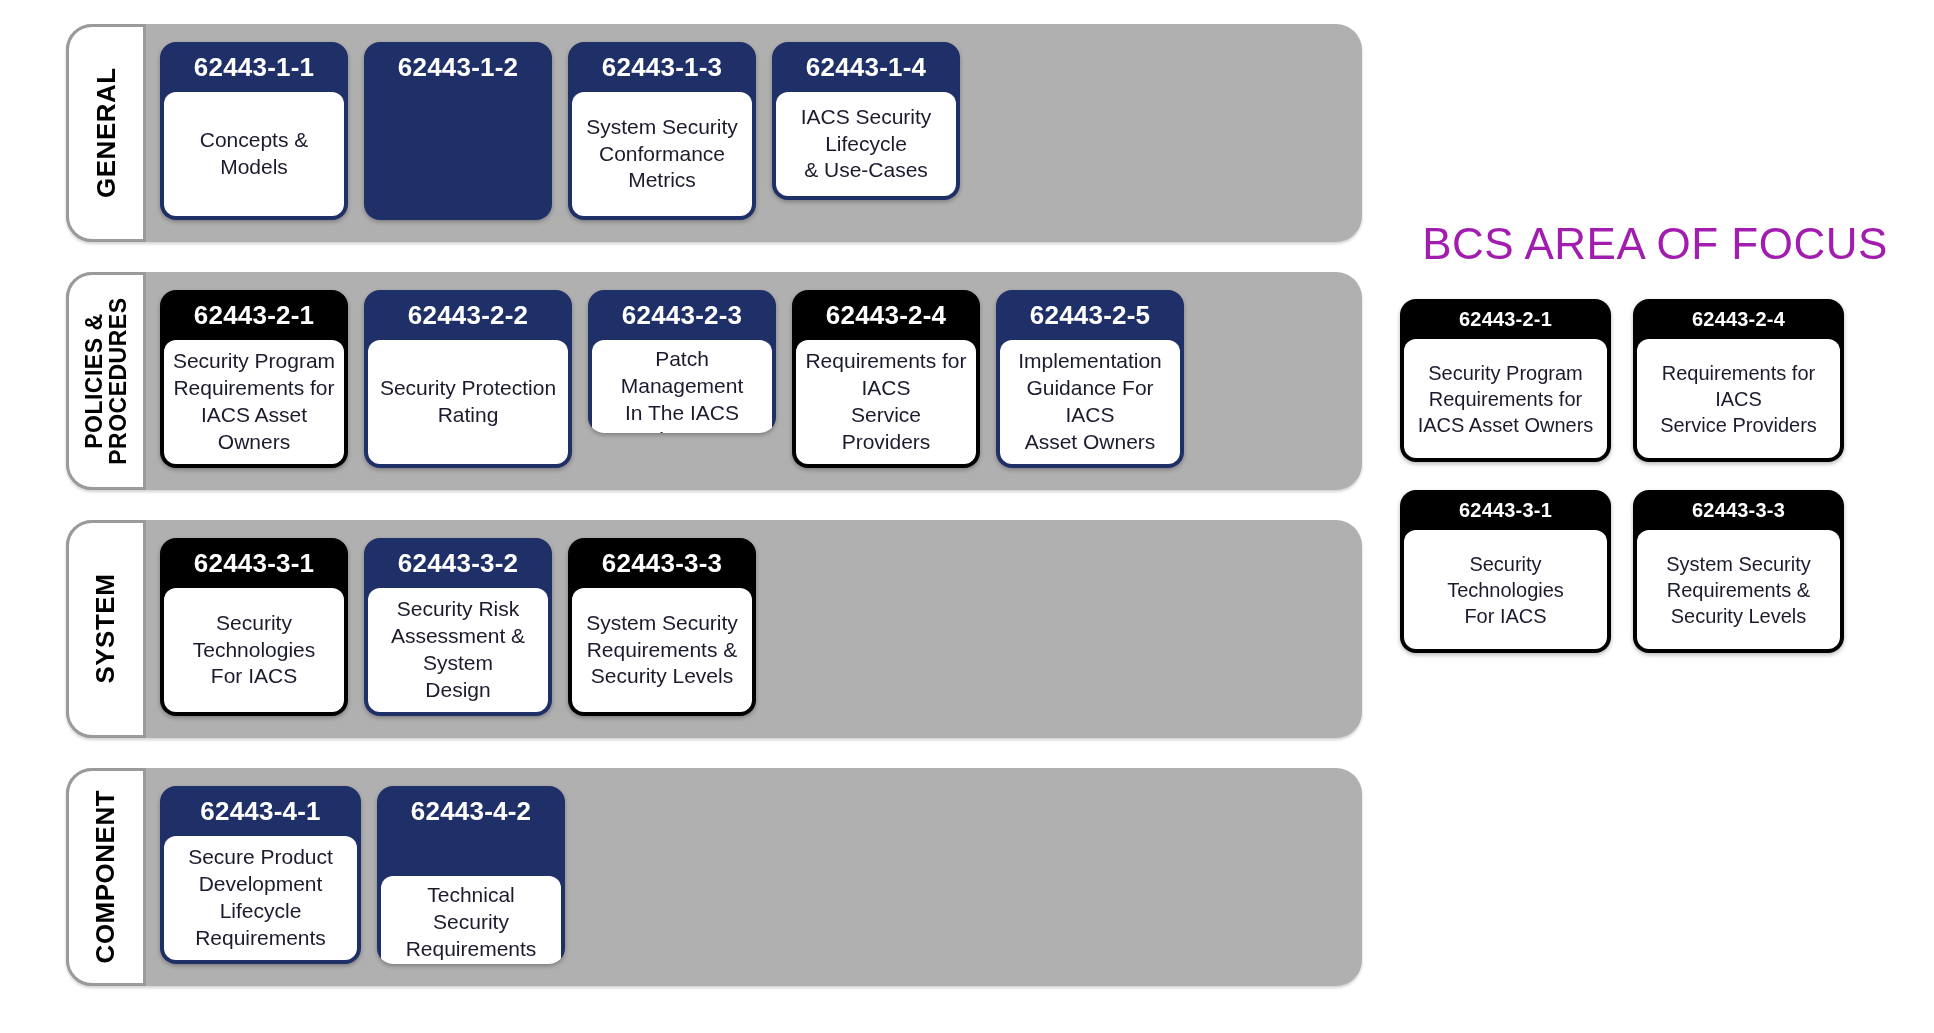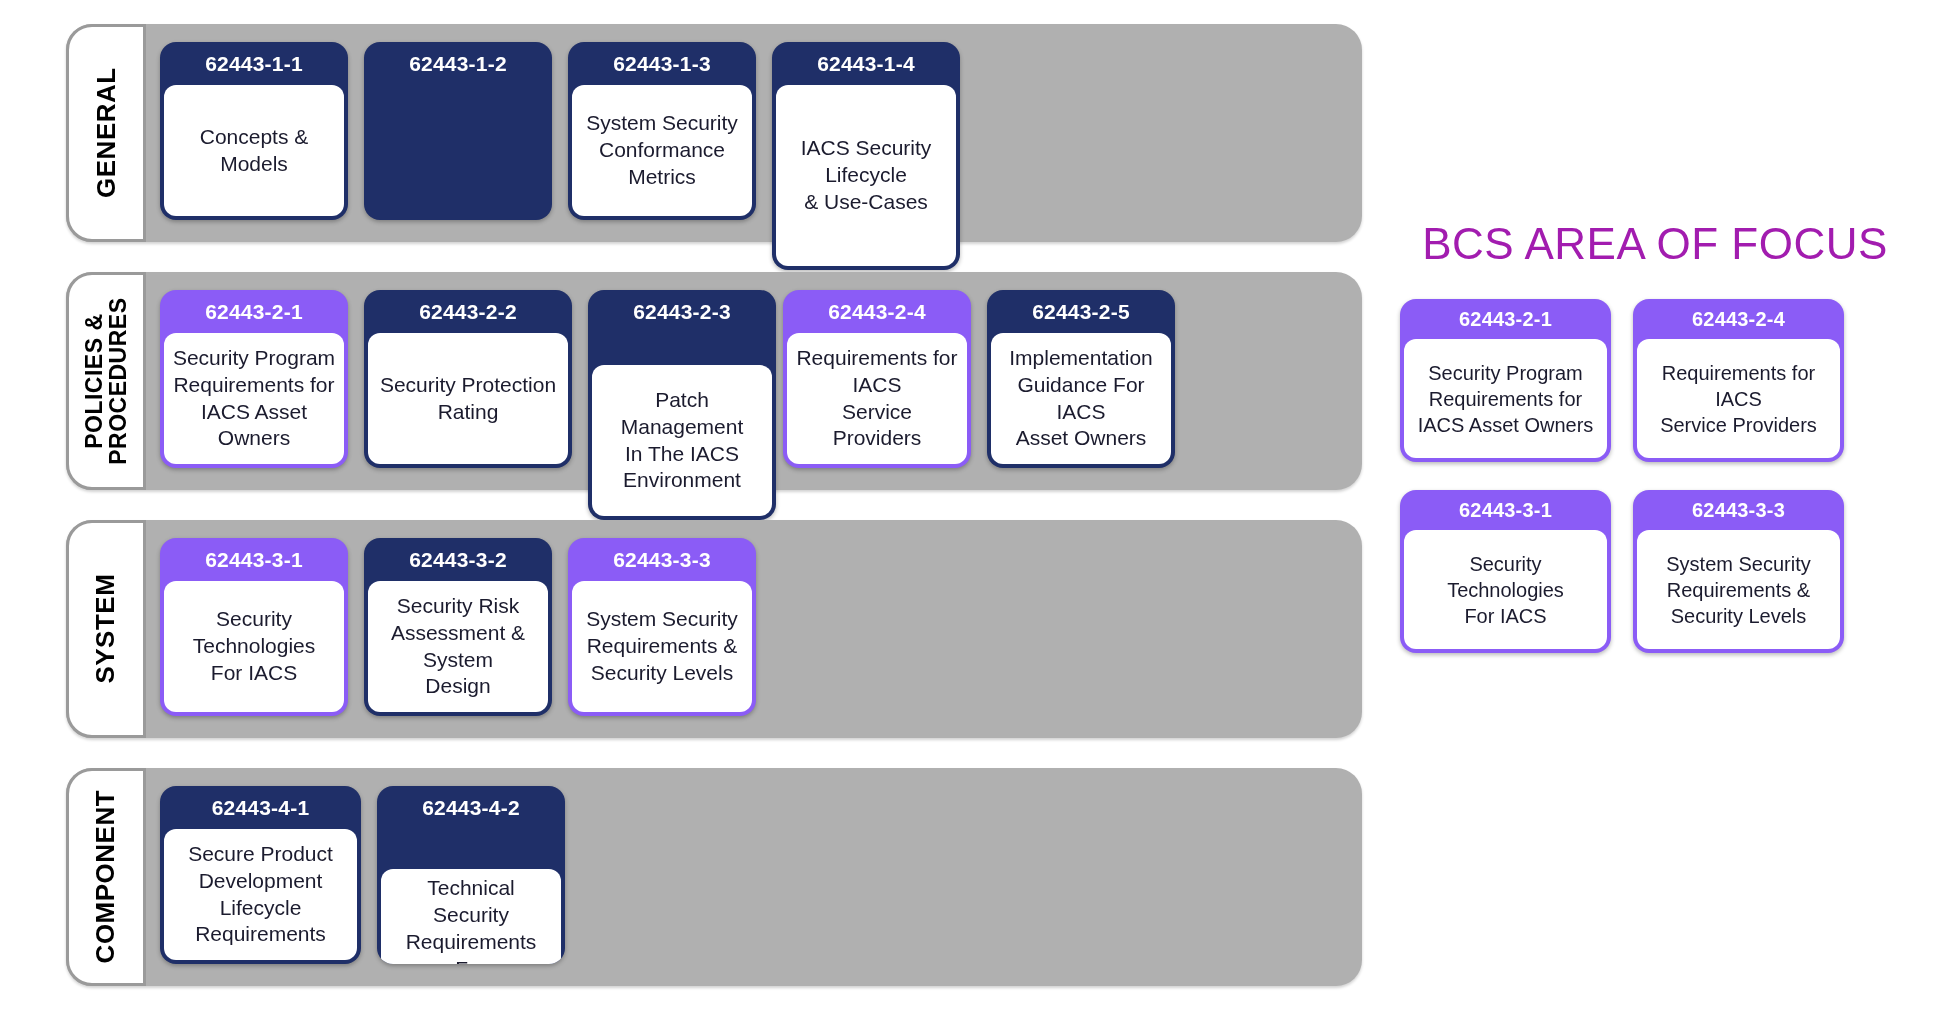--- a/index.html
+++ b/index.html
@@ -78,28 +78,28 @@
   
   .card {
     border-radius: 16px;
     overflow: hidden;
     display: flex;
     flex-direction: column;
     box-shadow: 0 2px 4px rgba(0,0,0,0.28);
     background: #1f2f68;
   }
   .card.blue { background: #1f2f68; }
-  .card.orange { background: #8b5cf6; }
+  .card.orange { background: #000000; }
 
   .card-head {
     flex: 0 0 auto;
     text-align: center;
     color: #ffffff;
     font-weight: bold;
-    font-size: 21px;
+    font-size: 26px;
     padding: 10px 4px 9px 4px;
     letter-spacing: 0.2px;
   }
 
   .card-body {
     flex: 1 1 auto;
     background: #ffffff;
     margin: 0 4px 4px 4px;
     border-radius: 12px;
     display: flex;
@@ -170,21 +170,21 @@
           <div class="card blue" style="width: 188px; height: 178px; margin-right: 16px;">
             <div class="card-head">62443-1-2</div>
           </div>
           <div class="card blue" style="width: 188px; height: 178px; margin-right: 16px;">
             <div class="card-head">62443-1-3</div>
             <div class="card-body">
               <div class="card-body-text">System Security
 Conformance Metrics</div>
             </div>
           </div>
-          <div class="card blue" style="width: 188px; height: 228px; margin-right: 16px;">
+          <div class="card blue" style="width: 188px; height: 158px; margin-right: 16px;">
             <div class="card-head">62443-1-4</div>
             <div class="card-body">
               <div class="card-body-text">IACS Security
 Lifecycle
 &amp; Use-Cases</div>
             </div>
           </div>
         </div>
       </div>
       <div class="band" style="top: 248px; height: 218px; width: 1296px;">
@@ -201,21 +201,21 @@
 IACS Asset Owners</div>
             </div>
           </div>
           <div class="card blue" style="width: 208px; height: 178px; margin-right: 16px;">
             <div class="card-head">62443-2-2</div>
             <div class="card-body">
               <div class="card-body-text">Security Protection
 Rating</div>
             </div>
           </div>
-          <div class="card blue" style="width: 188px; height: 230px; margin-right: 7px; gap: 32px;">
+          <div class="card blue" style="width: 188px; height: 143px; margin-right: 16px;">
             <div class="card-head">62443-2-3</div>
             <div class="card-body">
               <div class="card-body-text">Patch Management
 In The IACS
 Environment</div>
             </div>
           </div>
           <div class="card orange" style="width: 188px; height: 178px; margin-right: 16px;">
             <div class="card-head">62443-2-4</div>
             <div class="card-body">

